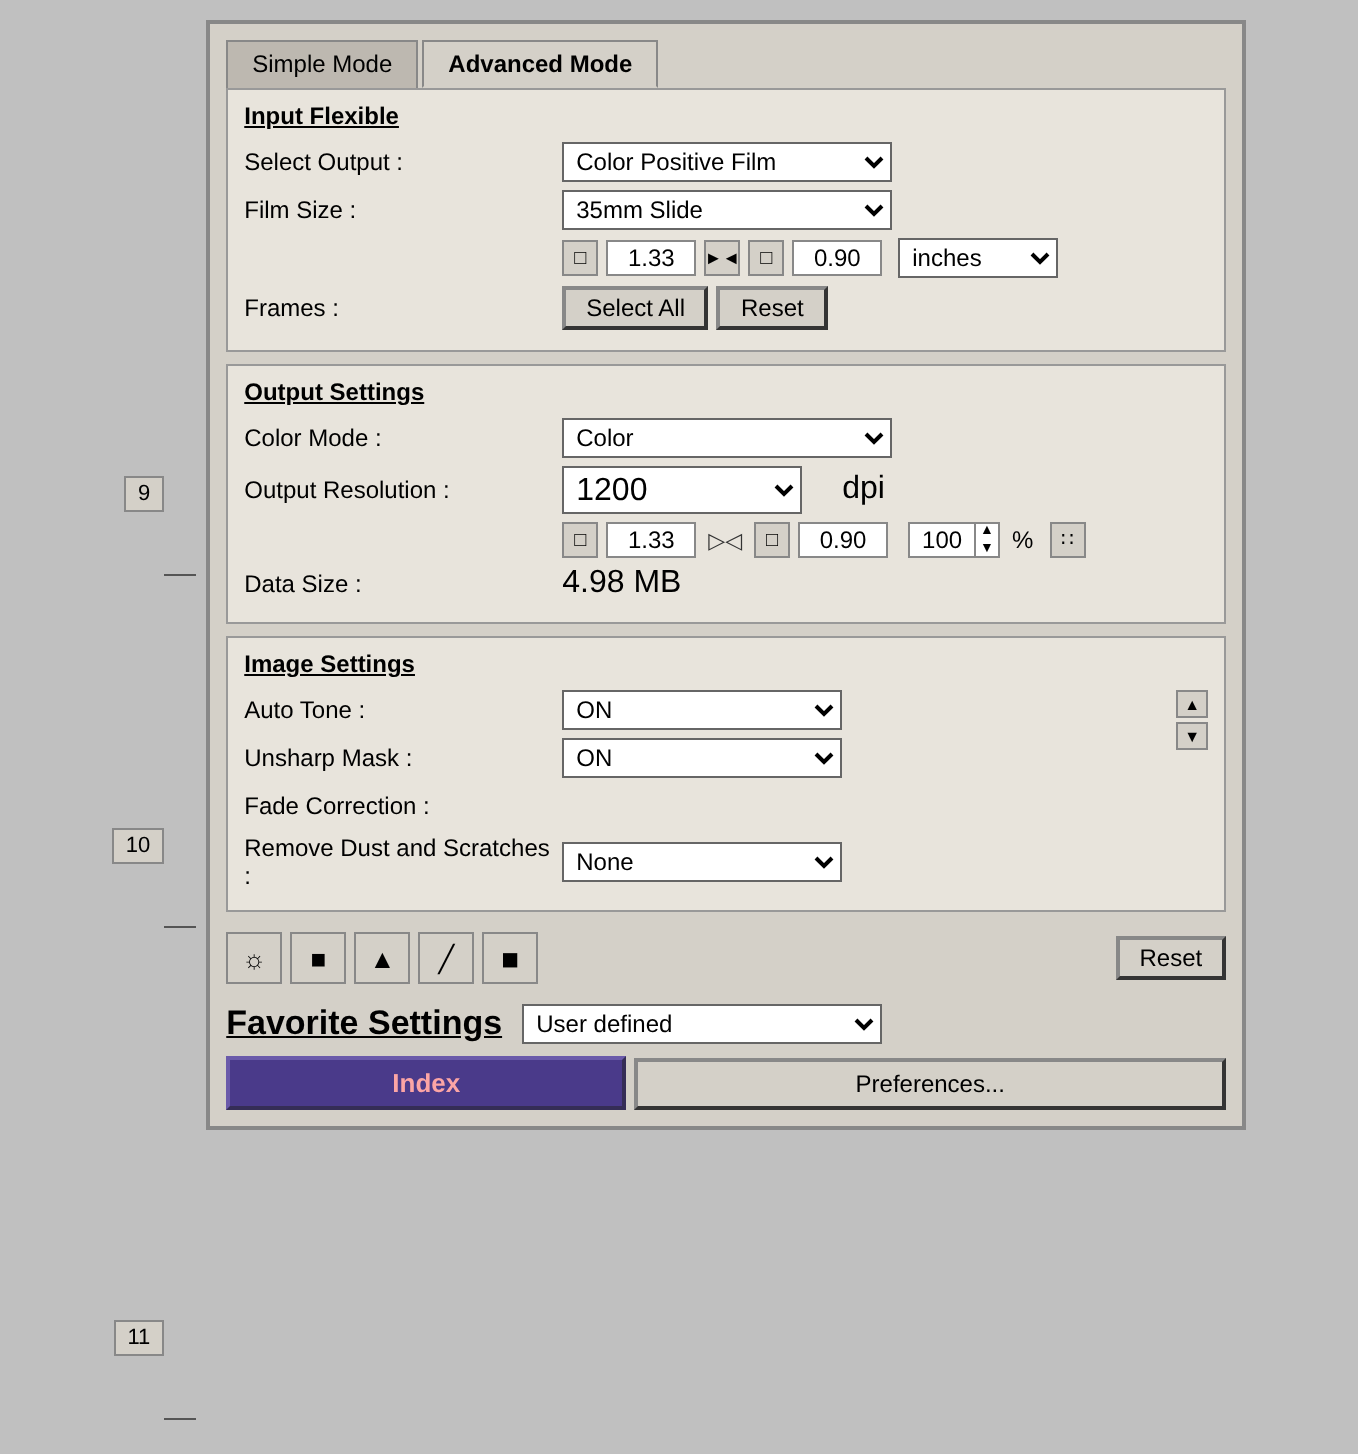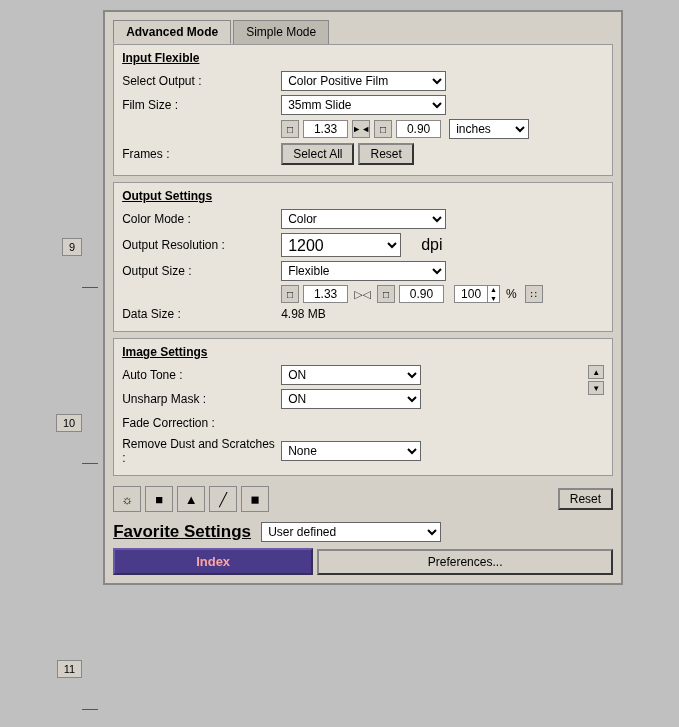--- a/index.html
+++ b/index.html
@@ -144,21 +144,21 @@
       font-size: 12px;
       height: 22px;
     }
 
     .dpi-label {
       font-size: 16px;
       margin-left: 16px;
     }
 
     .data-size-val {
-      font-size: 12px;
+      font-size: 16px;
       font-weight: normal;
     }
 
     .scroll-arrow {
       width: 16px;
       height: 14px;
       border: 1px solid #888;
       background: #d4d0c8;
       display: flex;
       align-items: center;
@@ -252,25 +252,25 @@
     </div>
     <div style="display:flex; align-items:center;">
       <div class="label-box">11</div>
       <div style="width:16px; height:1px; background:#555; display:block;"></div>
     </div>
   </div>
 
   <div class="panel">
 
     <div class="tabs">
+      <div class="tab inactive">
+        <span>Simple Mode</span>
+      </div>
       <div class="tab active">
         <span>Advanced Mode</span>
-      </div>
-      <div class="tab inactive">
-        <span>Simple Mode</span>
       </div>
     </div>
 
     <div class="section">
       <div class="section-title">Input Flexible</div>
 
       <div class="row">
         <div class="row-label">Select Output :</div>
         <select class="select-wide">
           <option>Color Positive Film</option>
@@ -314,26 +314,20 @@
       </div>
 
       <div class="row">
         <div class="row-label">Output Resolution :</div>
         <select style="width:120px; height:24px; font-size:16px;">
           <option>1200</option>
         </select>
         <span class="dpi-label">dpi</span>
       </div>
 
-      <div class="row">
-        <div class="row-label">Output Size :</div>
-        <select class="select-wide">
-          <option>Flexible</option>
-        </select>
-      </div>
 
       <div class="row">
         <div class="row-label"></div>
         <div class="icon-btn">□</div>
         <input class="input-num" type="text" value="1.33" style="">
         <span class="link-arrows" style="font-size:11px; margin:0 2px;">▷◁</span>
         <div class="icon-btn">□</div>
         <input class="input-num" type="text" value="0.90" style="">
         <div style="display:flex; align-items:center; border:1px solid #888; background:white; height:18px; margin-left:6px;">
           <input type="text" style="width: 32px; border: none; outline: none; font-size: 12px; text-align: center; background: white;" value="100">

